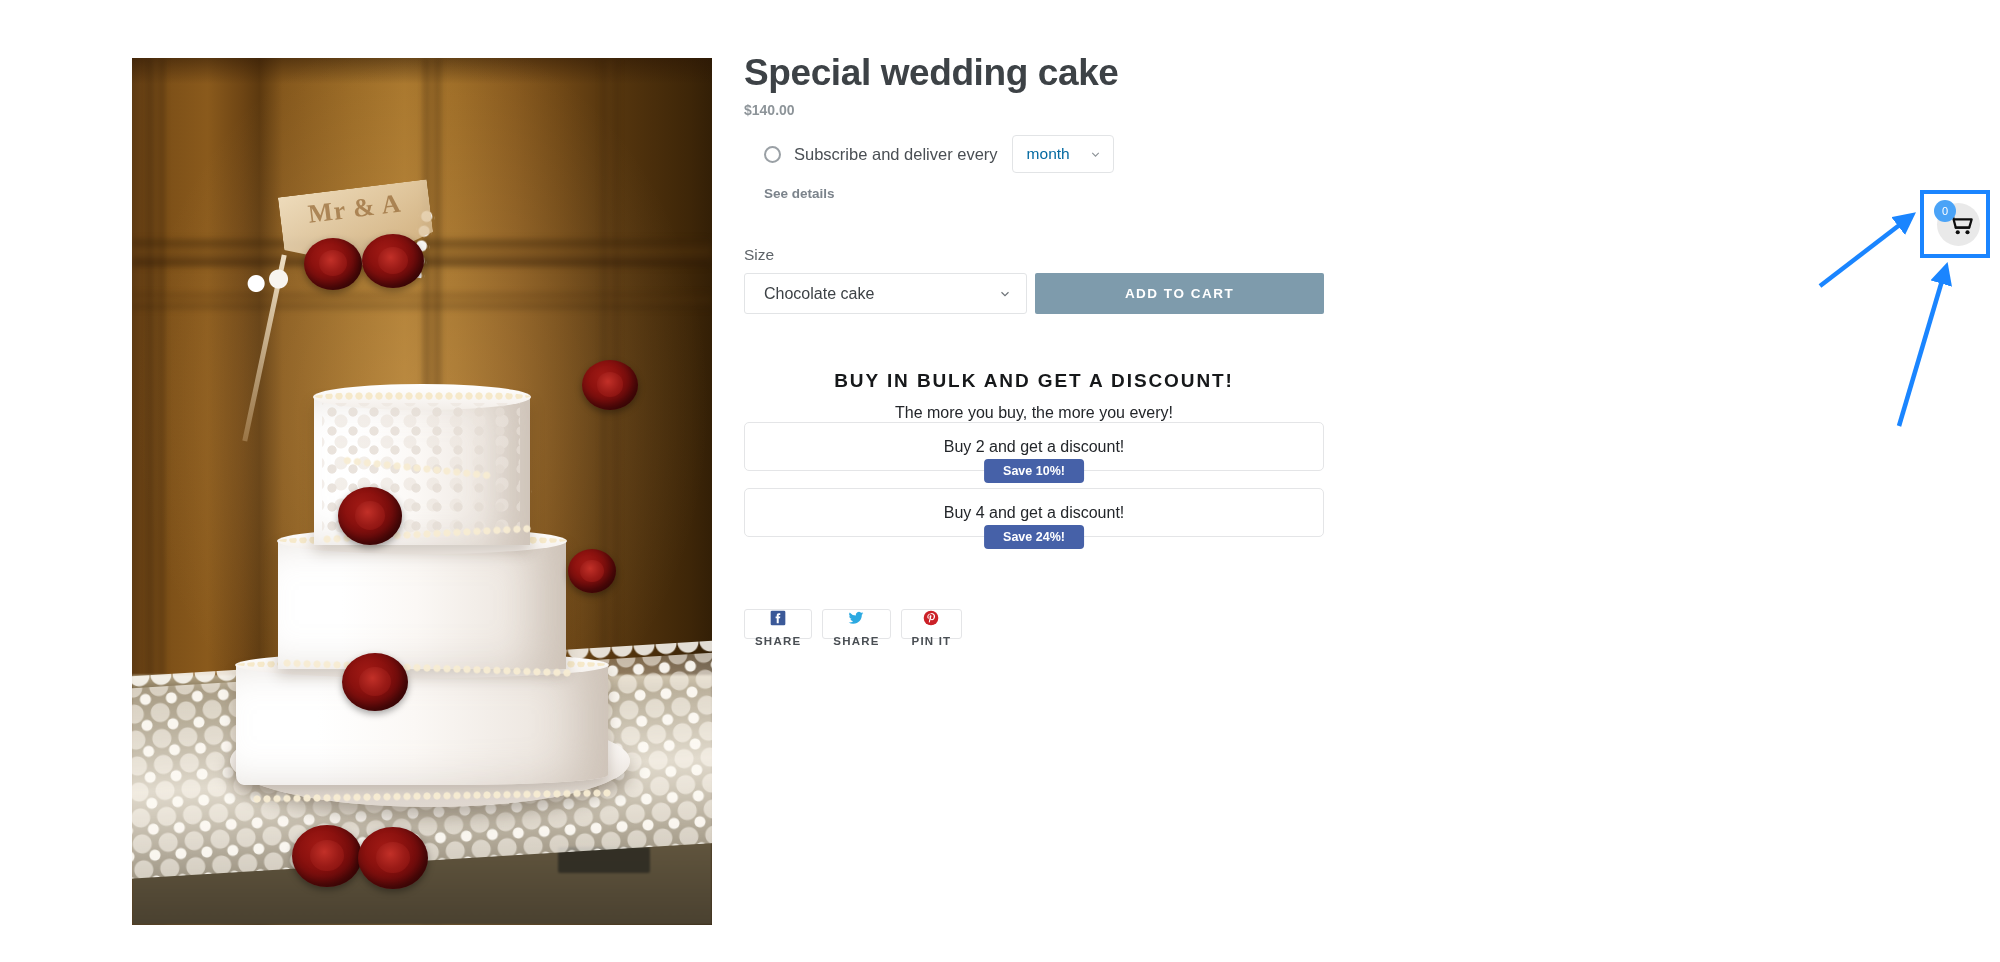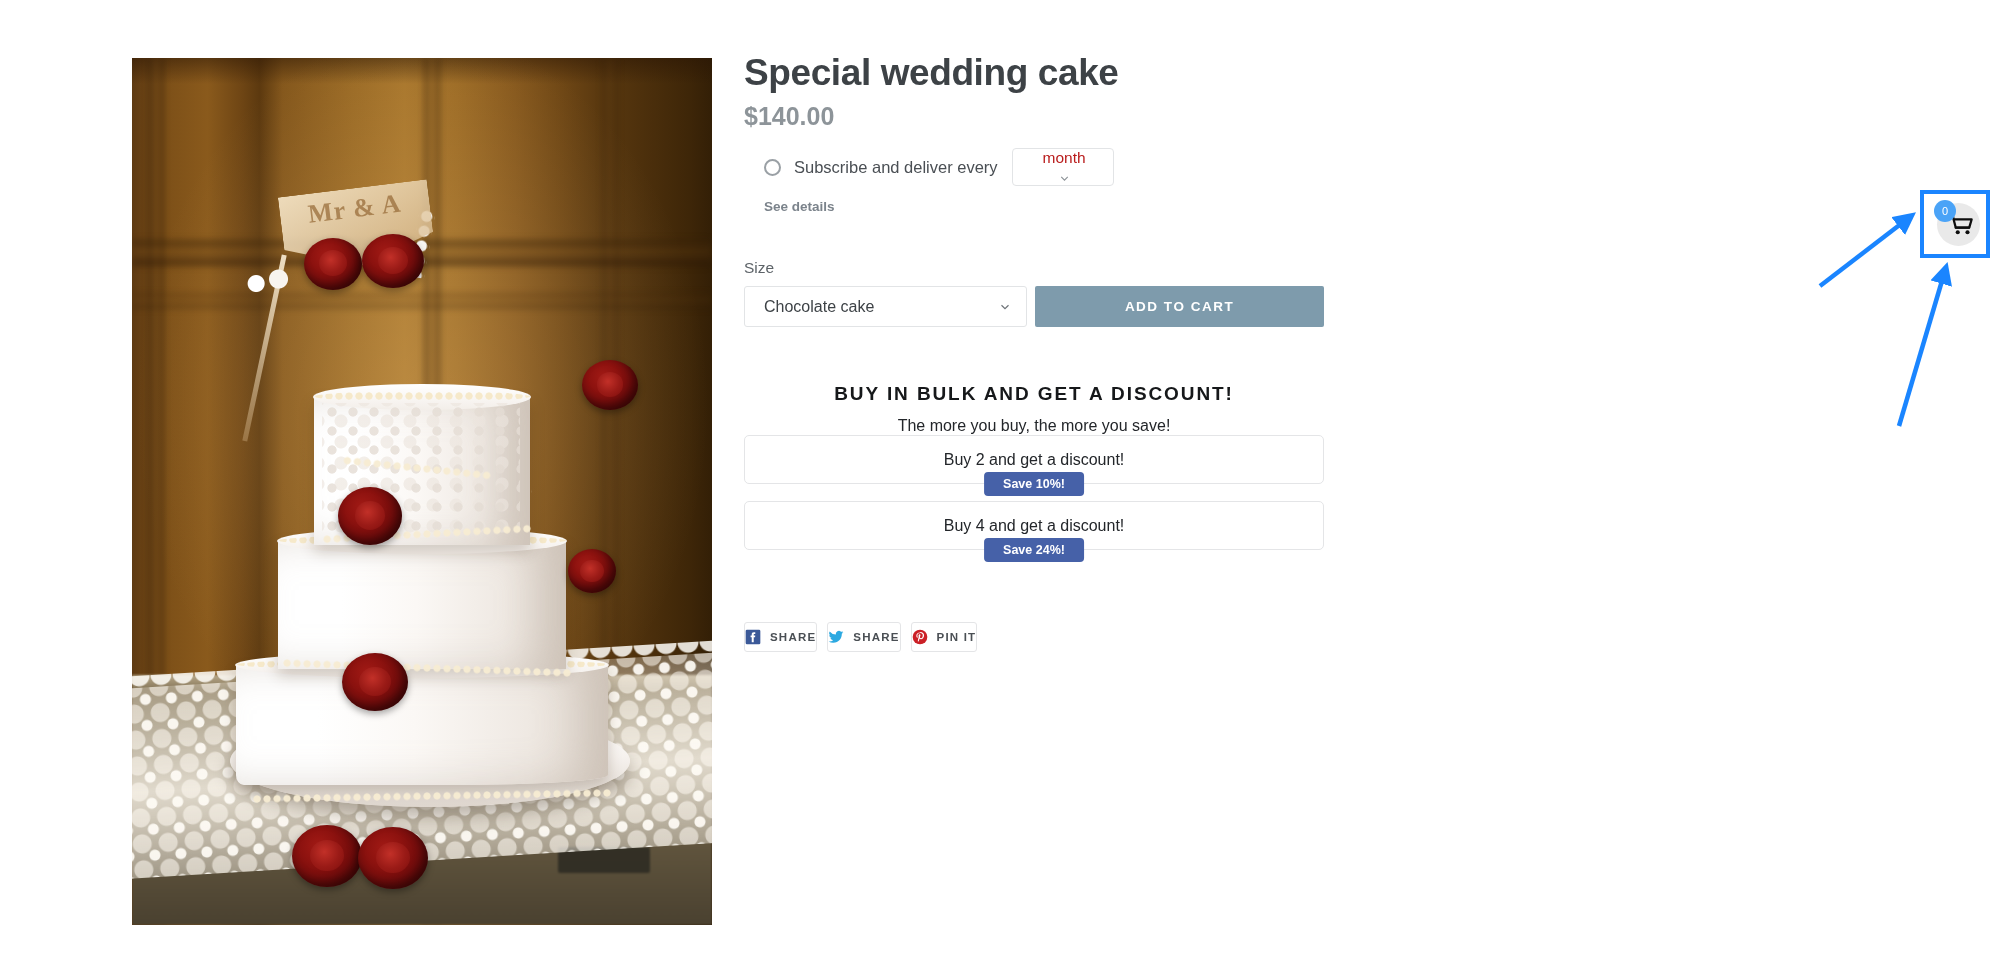--- a/index.html
+++ b/index.html
@@ -252,21 +252,21 @@
   .product-title {
     margin: 0;
     font-size: 37px;
     line-height: 1.12;
     font-weight: 700;
     letter-spacing: -0.4px;
     color: #3d4246;
   }
   .product-price {
     margin: 9px 0 0 0;
-    font-size: 25px;
+    font-size: 14px;
     font-weight: 700;
     color: #8d9499;
   }
 
   
   .purchase-box {
     margin-top: 36px;
     border: 1px solid #e2e4e6;
     border-radius: 4px;
     height: 48px;
@@ -311,23 +311,22 @@
     height: 38px;
     border: 1px solid #e2e4e6;
     border-radius: 4px;
     background: #fff;
     display: flex;
     align-items: center;
     justify-content: space-between;
     padding: 0 11px 0 14px;
     box-sizing: border-box;
     font-size: 15.5px;
-    color: #b91c1c;
+    color: #0369a1;
     cursor: pointer;
-    flex-direction: column;
   }
   .see-details {
     margin: 13px 0 0 20px;
     font-size: 13.5px;
     font-weight: 700;
     color: #7b838b;
     cursor: pointer;
     display: inline-block;
   }
 
@@ -421,27 +420,28 @@
     gap: 10px;
   }
   .share-btn {
     height: 30px;
     border: 1px solid #e4e5e7;
     border-radius: 3px;
     background: #fff;
     display: flex;
     align-items: center;
     gap: 9px;
-    padding: 0 0;
+    padding: 0 10px;
     font-size: 11.5px;
     font-weight: 700;
     letter-spacing: 1.2px;
     color: #4a4f54;
     cursor: pointer;
     font-family: inherit;
+    flex-direction: column;
   }
   .share-ico { width: 16px; height: 16px; flex: none; display: block; }
 
   
   .cart-widget {
     position: absolute;
     left: 1934px;
     top: 200px;
     width: 46px;
     height: 46px;
@@ -575,21 +575,21 @@
       <span>Chocolate cake</span>
       <svg class="chev" width="14" height="14" viewBox="0 0 24 24" fill="none" stroke="#6d7378" stroke-width="2">
           <path d="M6 9l6 6 6-6"></path>
         </svg>
     </div>
     <button class="atc-btn">ADD TO CART</button>
   </div>
 
   
   <div class="bulk-title">BUY IN BULK AND GET A DISCOUNT!</div>
-  <div class="bulk-sub">The more you buy, the more you save!</div>
+  <div class="bulk-sub">The more you buy, the more you every!</div>
 
   <div class="offer">
     <span>Buy 2 and get a discount!</span>
     <span class="save-badge">Save 10%!</span>
   </div>
   <div class="offer">
     <span>Buy 4 and get a discount!</span>
     <span class="save-badge">Save 24%!</span>
   </div>
 

